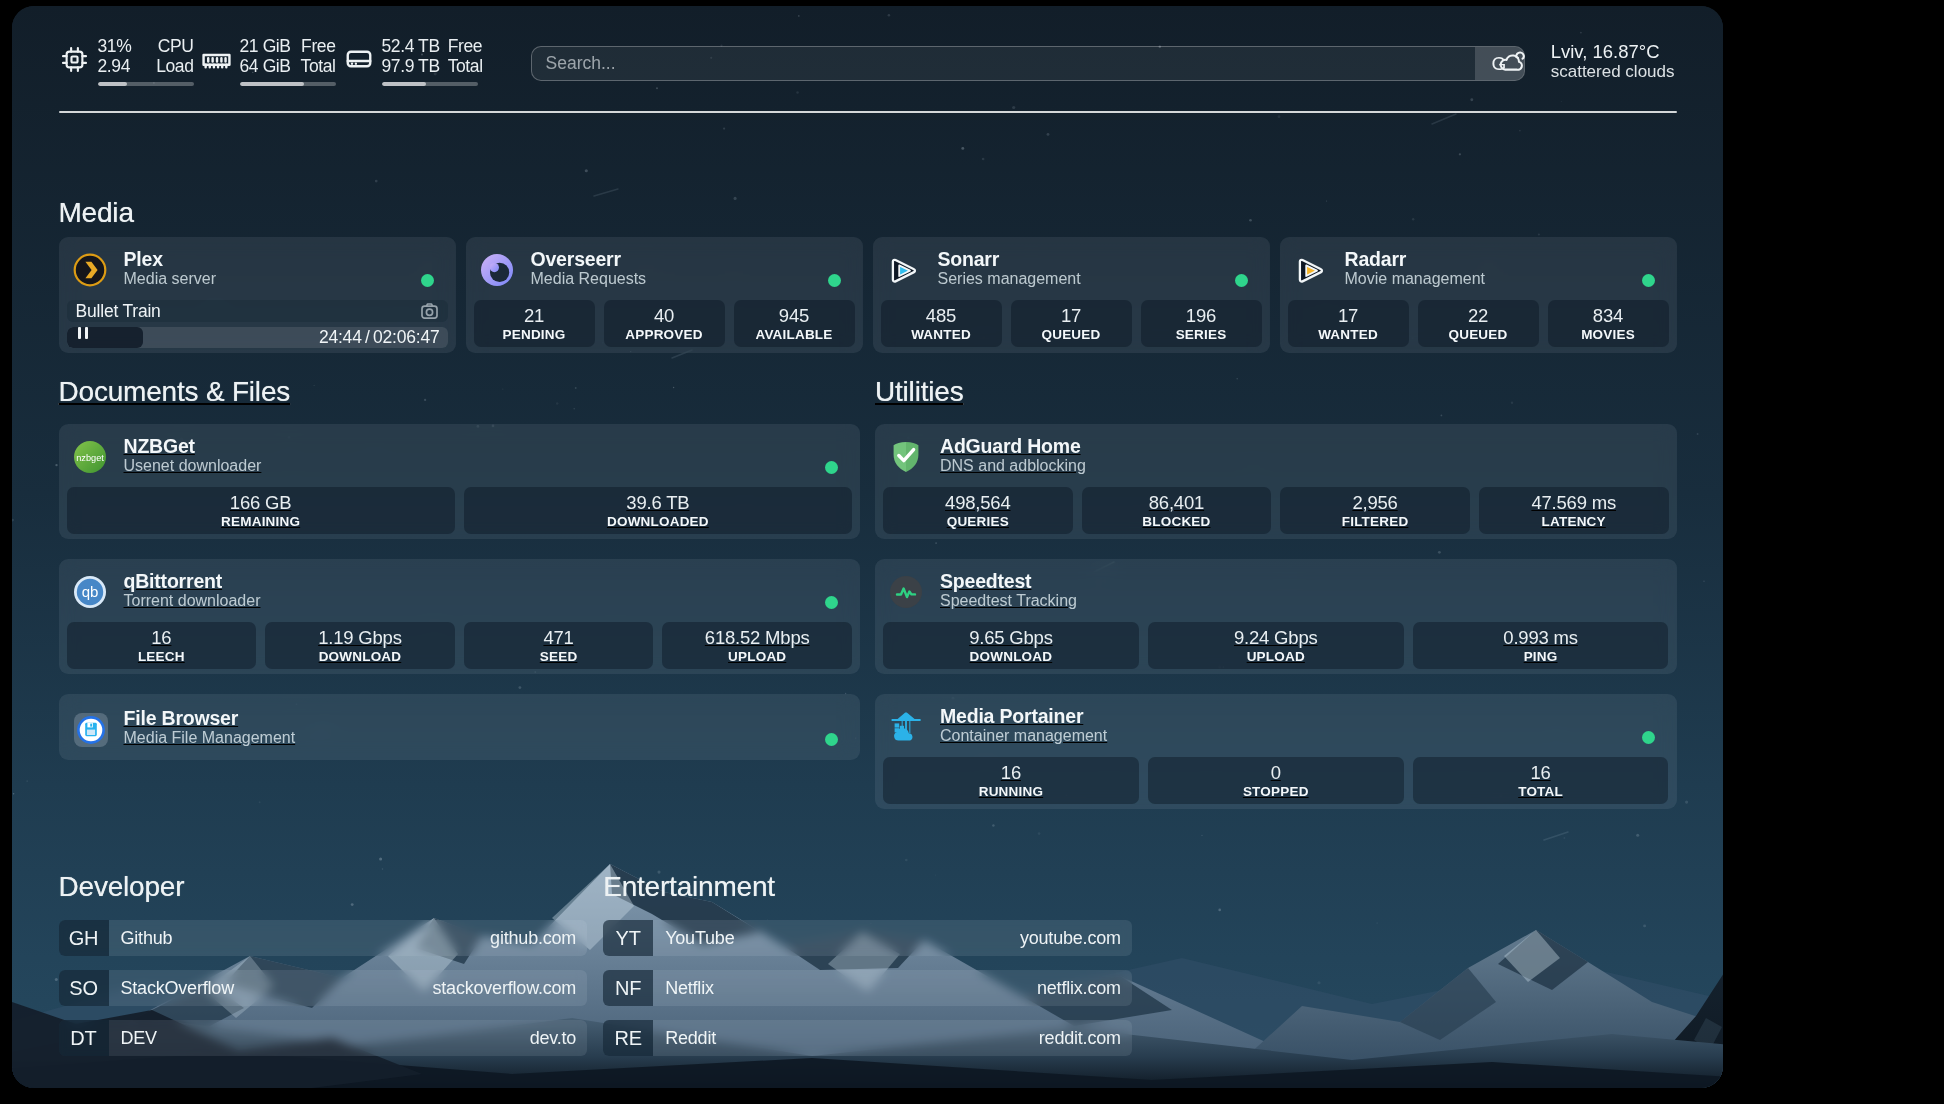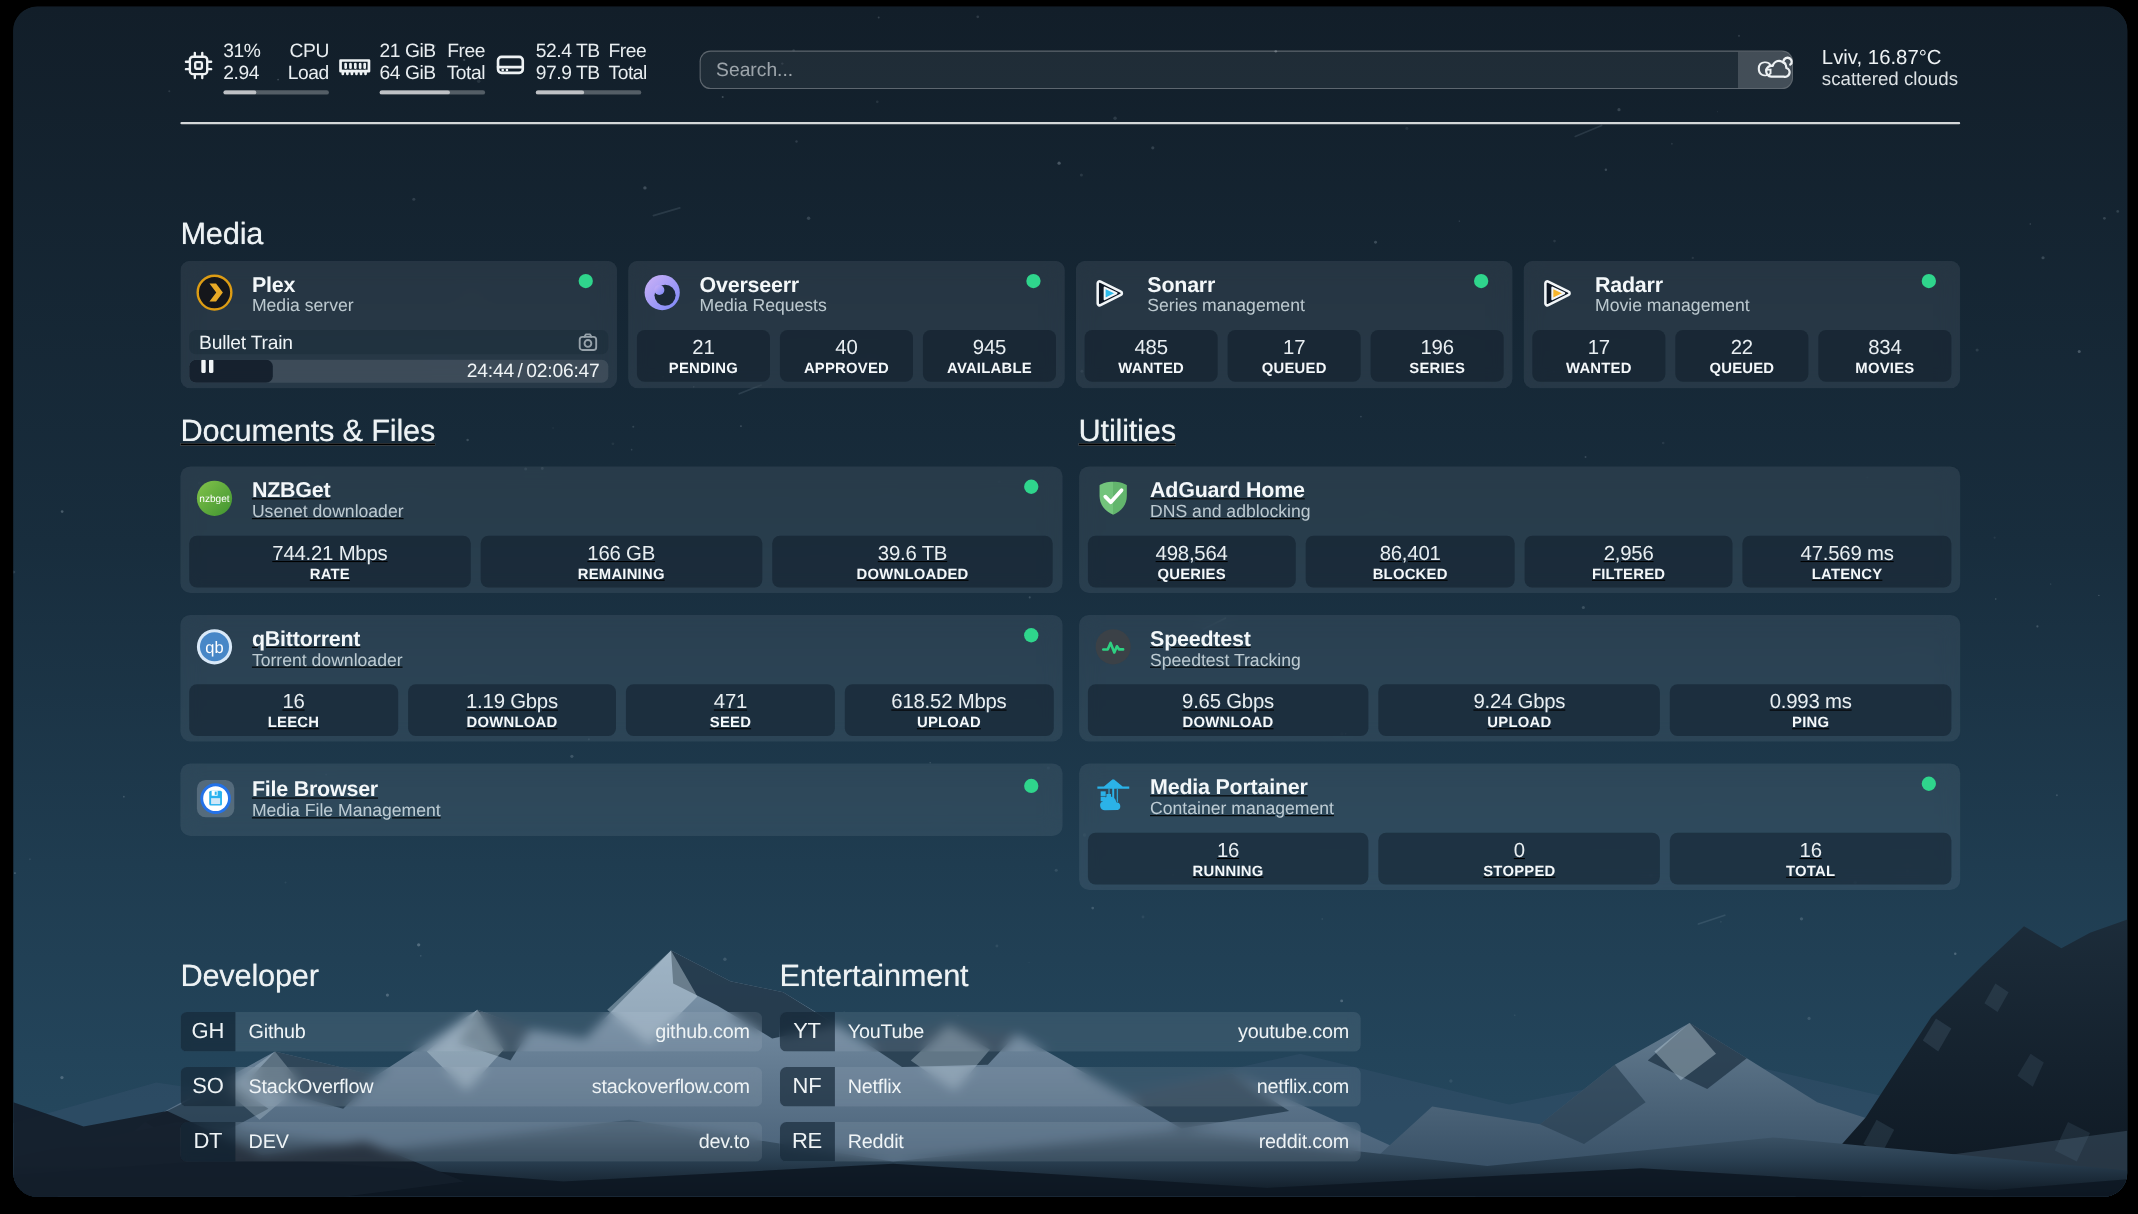--- a/index.html
+++ b/index.html
@@ -1,18 +1,18 @@
 <!DOCTYPE html>
 <html><head>
 <meta charset="utf-8">
 <style>
   * { margin:0; padding:0; box-sizing:border-box; }
   html,body { width:1944px; height:1104px; background:#000; overflow:hidden;
     font-family:"Liberation Sans", sans-serif; }
-  .screen { position:absolute; left:12px; top:6px; width:1922px; height:1082px;
+  .screen { position:absolute; left:12px; top:6px; width:1711px; height:1082px;
     border-radius:22px; overflow:hidden; background:#14212d; }
   .bg { position:absolute; inset:0; }
   .page { position:absolute; inset:0; }
   .content { width:1618px; margin:0 auto; position:relative; }
 
   
   .topbar { margin-top:30px; height:56px; position:relative; color:#e9eef1; }
   .resources { position:absolute; left:0; top:0; display:flex; gap:7px; }
   .res { display:flex; align-items:flex-start; }
   .res-icon { width:32px; height:46px; display:flex; align-items:center; justify-content:center; margin-right:7px; }
@@ -41,21 +41,21 @@
   .group-title { font-size:28px; font-weight:500; color:#edf2f4; letter-spacing:-0.2px; line-height:33px; text-shadow:0 0 0.7px rgba(237,242,244,0.8); }
   .gt-media { margin-top:83px; }
   .row-cards { display:grid; grid-template-columns:repeat(4,1fr); gap:10px; margin-top:8px; align-items:stretch; }
   .cols2 { display:grid; grid-template-columns:1fr 1fr; gap:15px; margin-top:22px;text-decoration:underline; }
   .cols2 .group-title { margin-bottom:16px; }
   .svc-stack { display:flex; flex-direction:column; gap:20px; }
 
   
   .card { background:rgba(215,235,245,0.085); border-radius:9px; padding:8px 8px 5px;
     backdrop-filter: blur(9px); -webkit-backdrop-filter: blur(9px); }
-  .svc-head { display:flex; align-items:flex-start; margin-top:4px; padding:0 4px 0 6px; }
+  .svc-head { display:flex; align-items:flex-end; margin-top:4px; padding:0 4px 0 6px; }
   .svc-icon { width:34px; height:34px; flex:0 0 34px; }
   .svc-names { margin-left:17px; }
   .svc-title { font-size:19.5px; font-weight:700; letter-spacing:-0.2px; color:#f3f7f9; line-height:20px; }
   .svc-sub { font-size:16px; color:rgba(226,237,242,0.80); line-height:17px; margin-top:1px; }
   .dot { width:13px; height:13px; border-radius:50%; background:#2fd58c; margin-left:auto; margin-right:10px; }
   .stats { display:flex; gap:9px; margin-top:13px; }
   .stat { flex:1; height:47px; border-radius:7px; background:rgba(6,20,31,0.42);
     display:flex; flex-direction:column; align-items:center; justify-content:center; }
   .stat-value { font-size:18.5px; color:#e9eff2; line-height:21px; letter-spacing:-0.2px; }
   .stat-label { font-size:13.5px; font-weight:700; color:#f4f8fa; line-height:16px; margin-top:1px; letter-spacing:0.2px; }
@@ -578,24 +578,20 @@
                   </svg>
                 </div>
                 <div class="svc-names">
                   <div class="svc-title">NZBGet</div>
                   <div class="svc-sub">Usenet downloader</div>
                 </div>
                 <div class="dot"></div>
               </div>
               <div class="stats">
                 <div class="stat">
-                  <div class="stat-value">744.21 Mbps</div>
-                  <div class="stat-label">RATE</div>
-                </div>
-                <div class="stat">
                   <div class="stat-value">166 GB</div>
                   <div class="stat-label">REMAINING</div>
                 </div>
                 <div class="stat">
                   <div class="stat-value">39.6 TB</div>
                   <div class="stat-label">DOWNLOADED</div>
                 </div>
               </div>
             </div>
 

